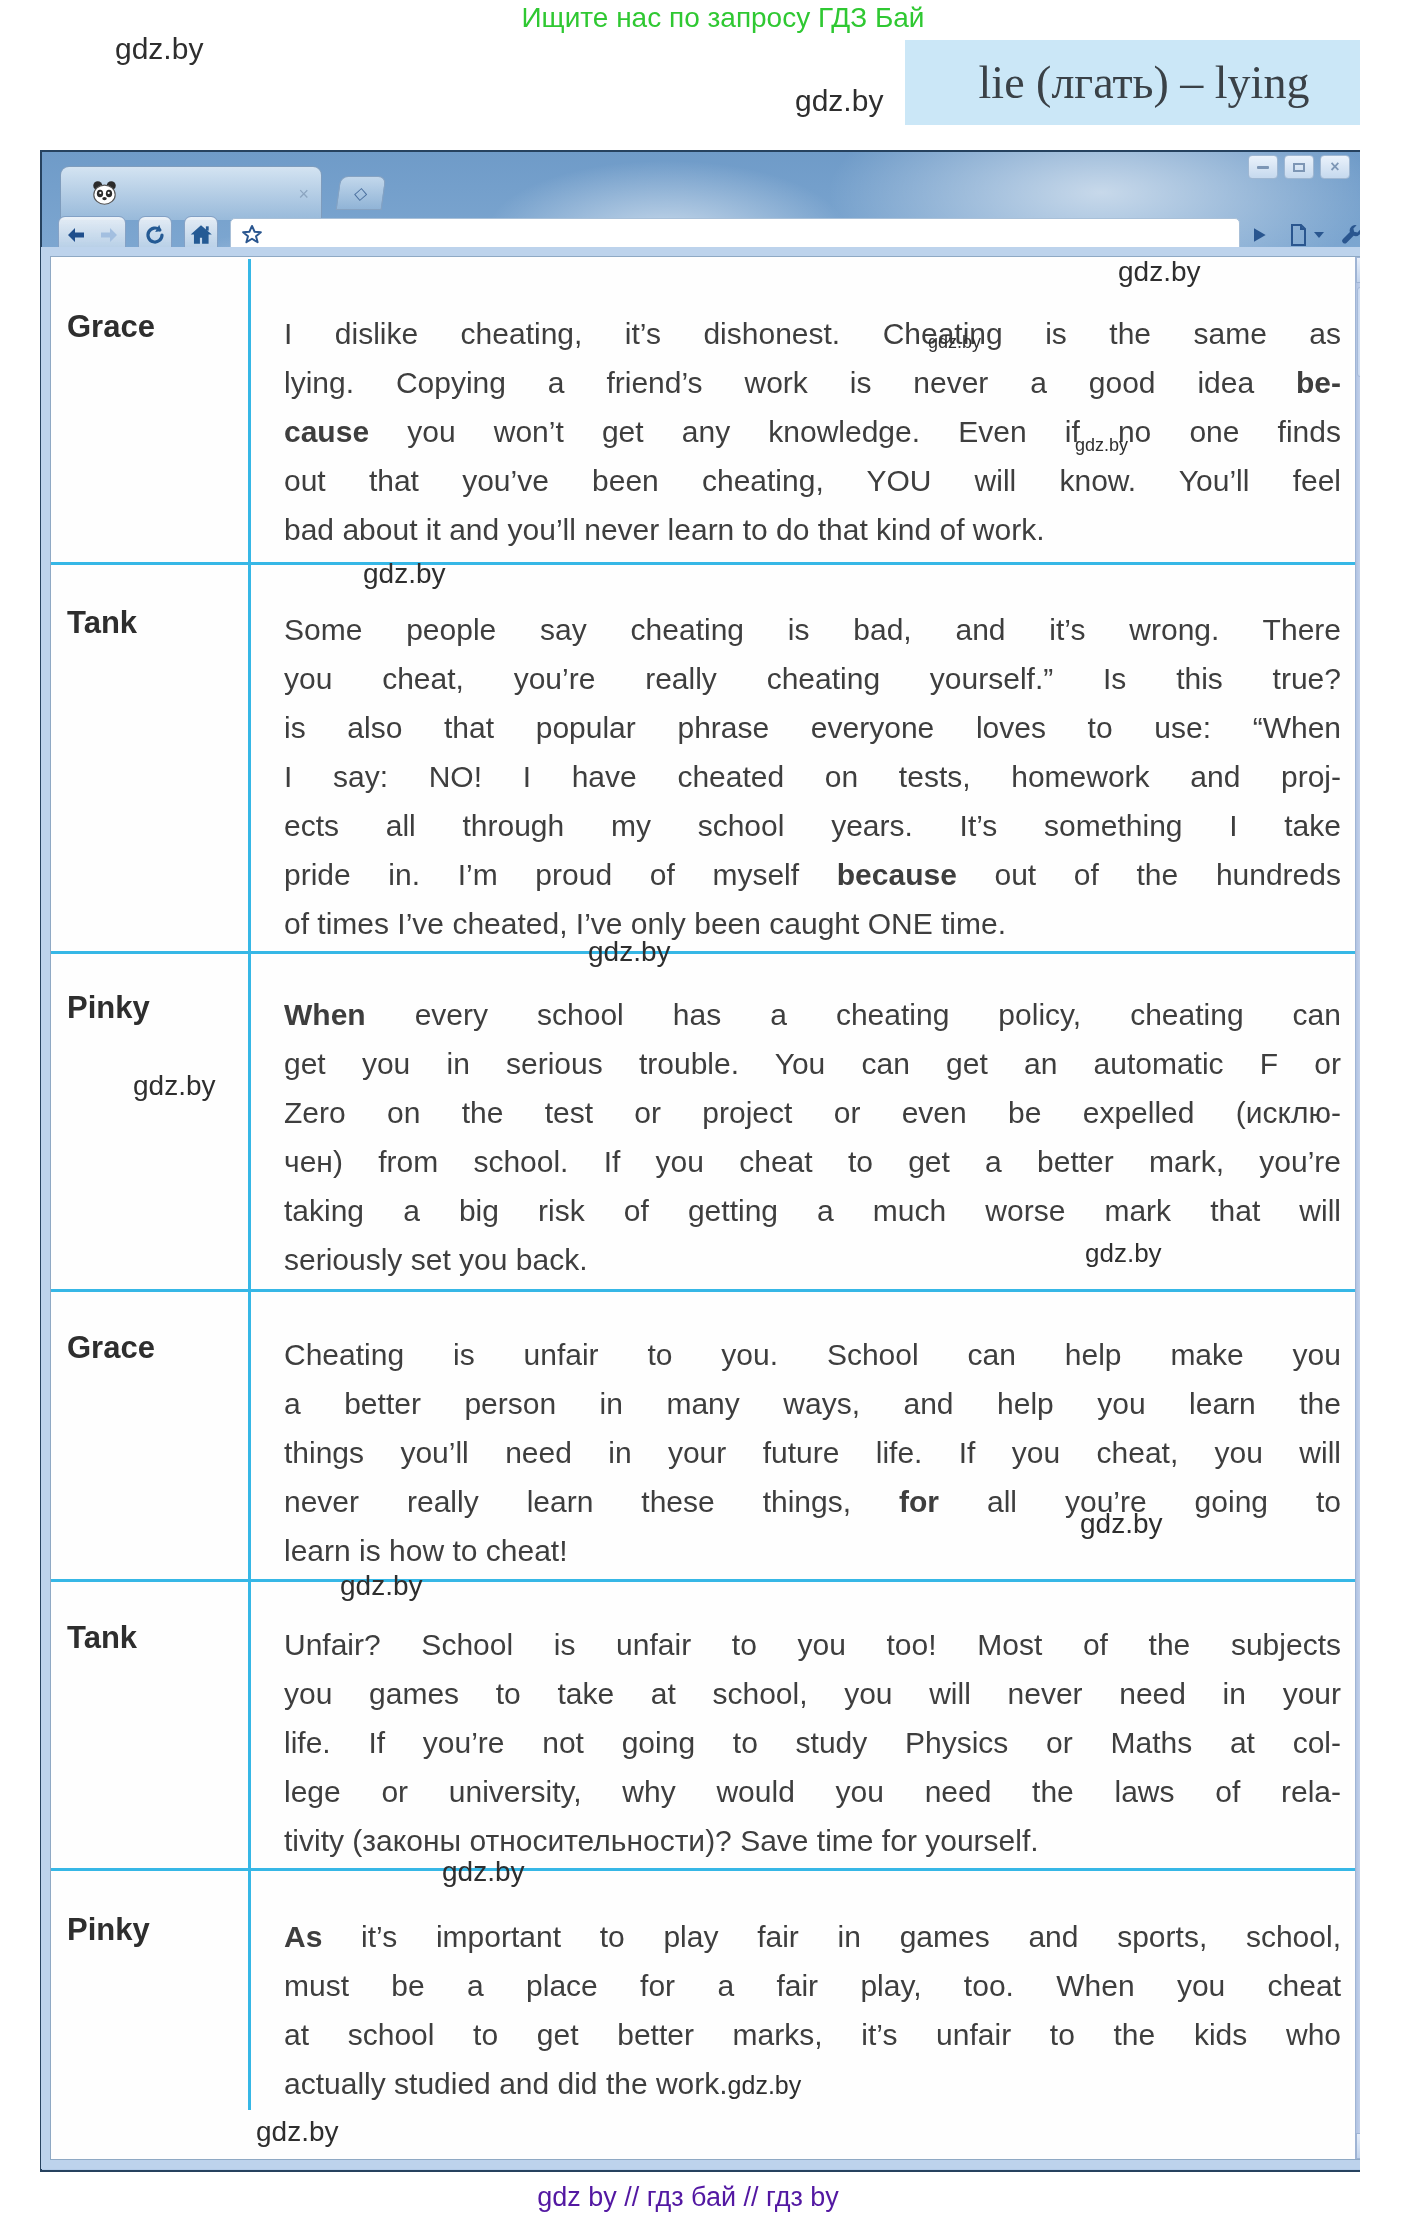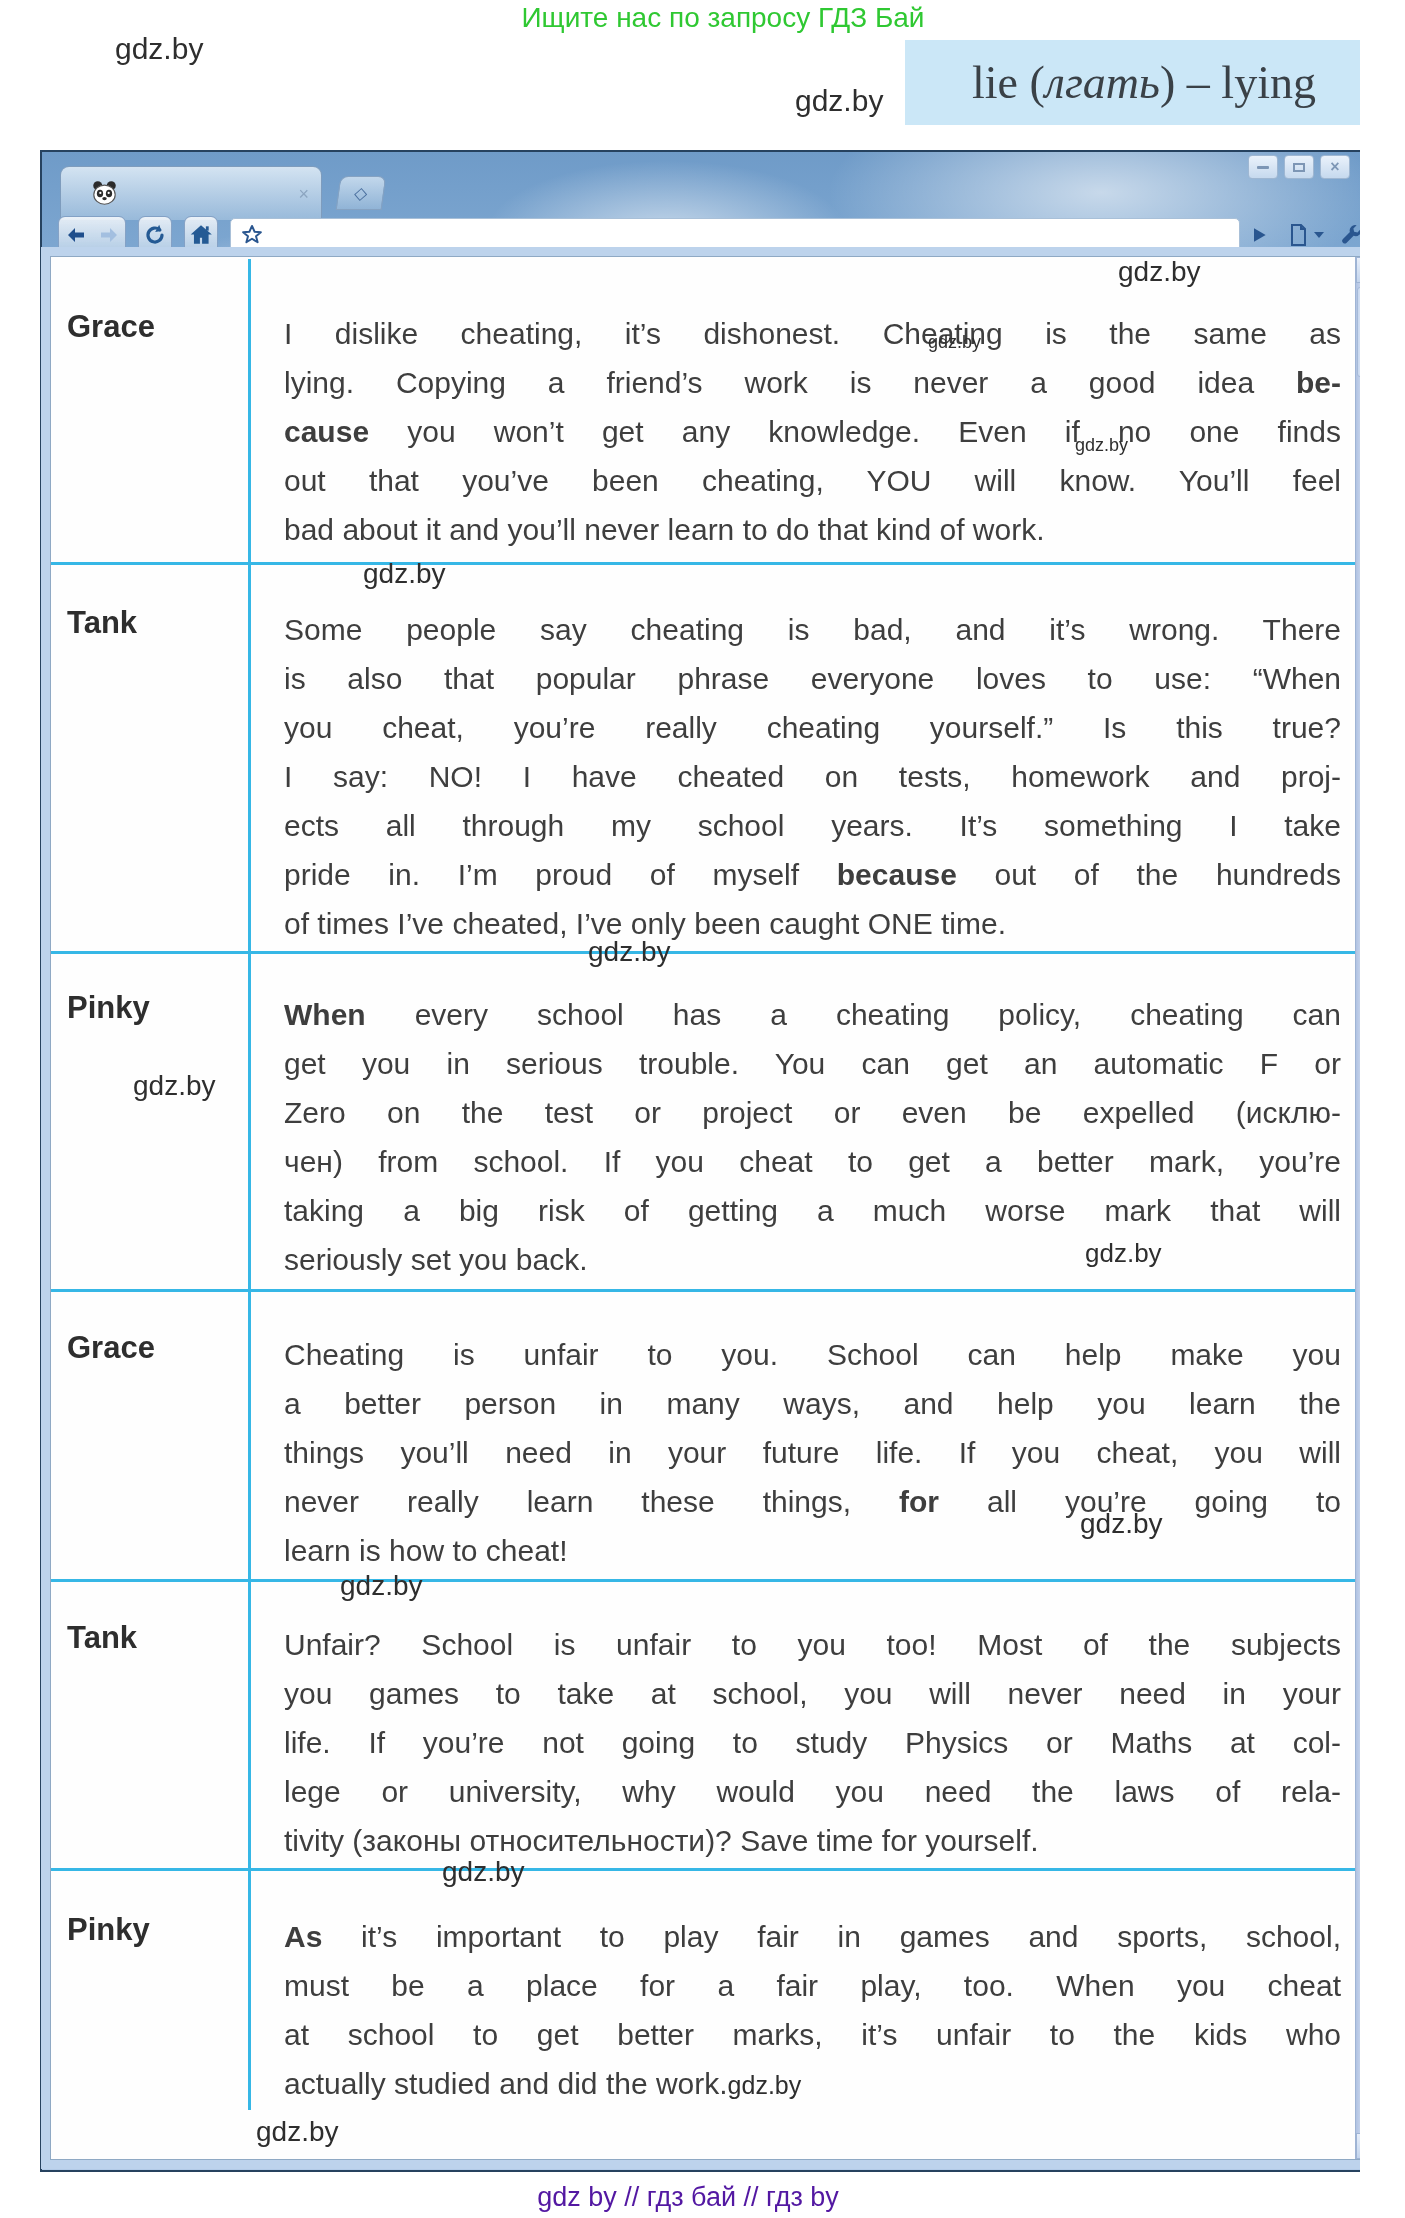--- a/index.html
+++ b/index.html
@@ -9,21 +9,21 @@
   *{margin:0;padding:0;box-sizing:border-box;}
   body{background:#fff;font-family:"Liberation Sans",sans-serif;}
   #canvas{position:relative;width:1360px;height:2218px;background:#fff;overflow:hidden;}
 
   
   .promo{position:absolute;left:0;right:0;top:2px;text-align:center;transform:translateX(43px);
          color:var(--green);font-size:28px;font-weight:500;}
   .vocab-box{position:absolute;left:905px;top:40px;width:478px;height:85px;background:var(--vocab-bg);
          display:flex;align-items:center;justify-content:center;
          font-family:"Liberation Serif",serif;font-size:46px;color:#3a4147;}
-  .vocab-box .it{font-style:italic;}
+  .vocab-box .it{}
 
   
   .wm{position:absolute;color:#2e2e2e;z-index:9;white-space:nowrap;line-height:1;}
   .wm-inline{font-size:25px;font-weight:400;color:#2e2e2e;}
 
   
   .window{position:absolute;left:40px;top:150px;width:1362px;height:2022px;
     border:2px solid #26425f;
     background:
       radial-gradient(ellipse 360px 170px at 20% 9%, rgba(255,255,255,.75), rgba(255,255,255,0) 62%),
@@ -208,22 +208,22 @@
               <div class="line"><span>lying. Copying a friend’s work is never a good idea </span><span style="font-weight: 700;">be-</span></div>
               <div class="line"><span style="font-weight: 700;">cause</span><span> you won’t get any knowledge. Even if no one finds</span></div>
               <div class="line"><span>out that you’ve been cheating, YOU will know. You’ll feel</span></div>
               <div class="line last"><span>bad about it and you’ll never learn to do that kind of work.</span></div>
             </div>
           </div>
           <div class="row row2">
             <div class="name-cell">Tank</div>
             <div class="text-cell">
               <div class="line"><span>Some people say cheating is bad, and it’s wrong. There</span></div>
+              <div class="line"><span>you cheat, you’re really cheating yourself.” Is this true?</span></div>
               <div class="line"><span>is also that popular phrase everyone loves to use: “When</span></div>
-              <div class="line"><span>you cheat, you’re really cheating yourself.” Is this true?</span></div>
               <div class="line"><span>I say: NO! I have cheated on tests, homework and proj-</span></div>
               <div class="line"><span>ects all through my school years. It’s something I take</span></div>
               <div class="line"><span>pride in. I’m proud of myself </span><span style="font-weight: 700;">because</span><span> out of the hundreds</span></div>
               <div class="line last"><span>of times I’ve cheated, I’ve only been caught ONE time.</span></div>
             </div>
           </div>
           <div class="row row3">
             <div class="name-cell">Pinky</div>
             <div class="text-cell">
               <div class="line"><span style="font-weight: 700;">When</span><span> every school has a cheating policy, cheating can</span></div>

